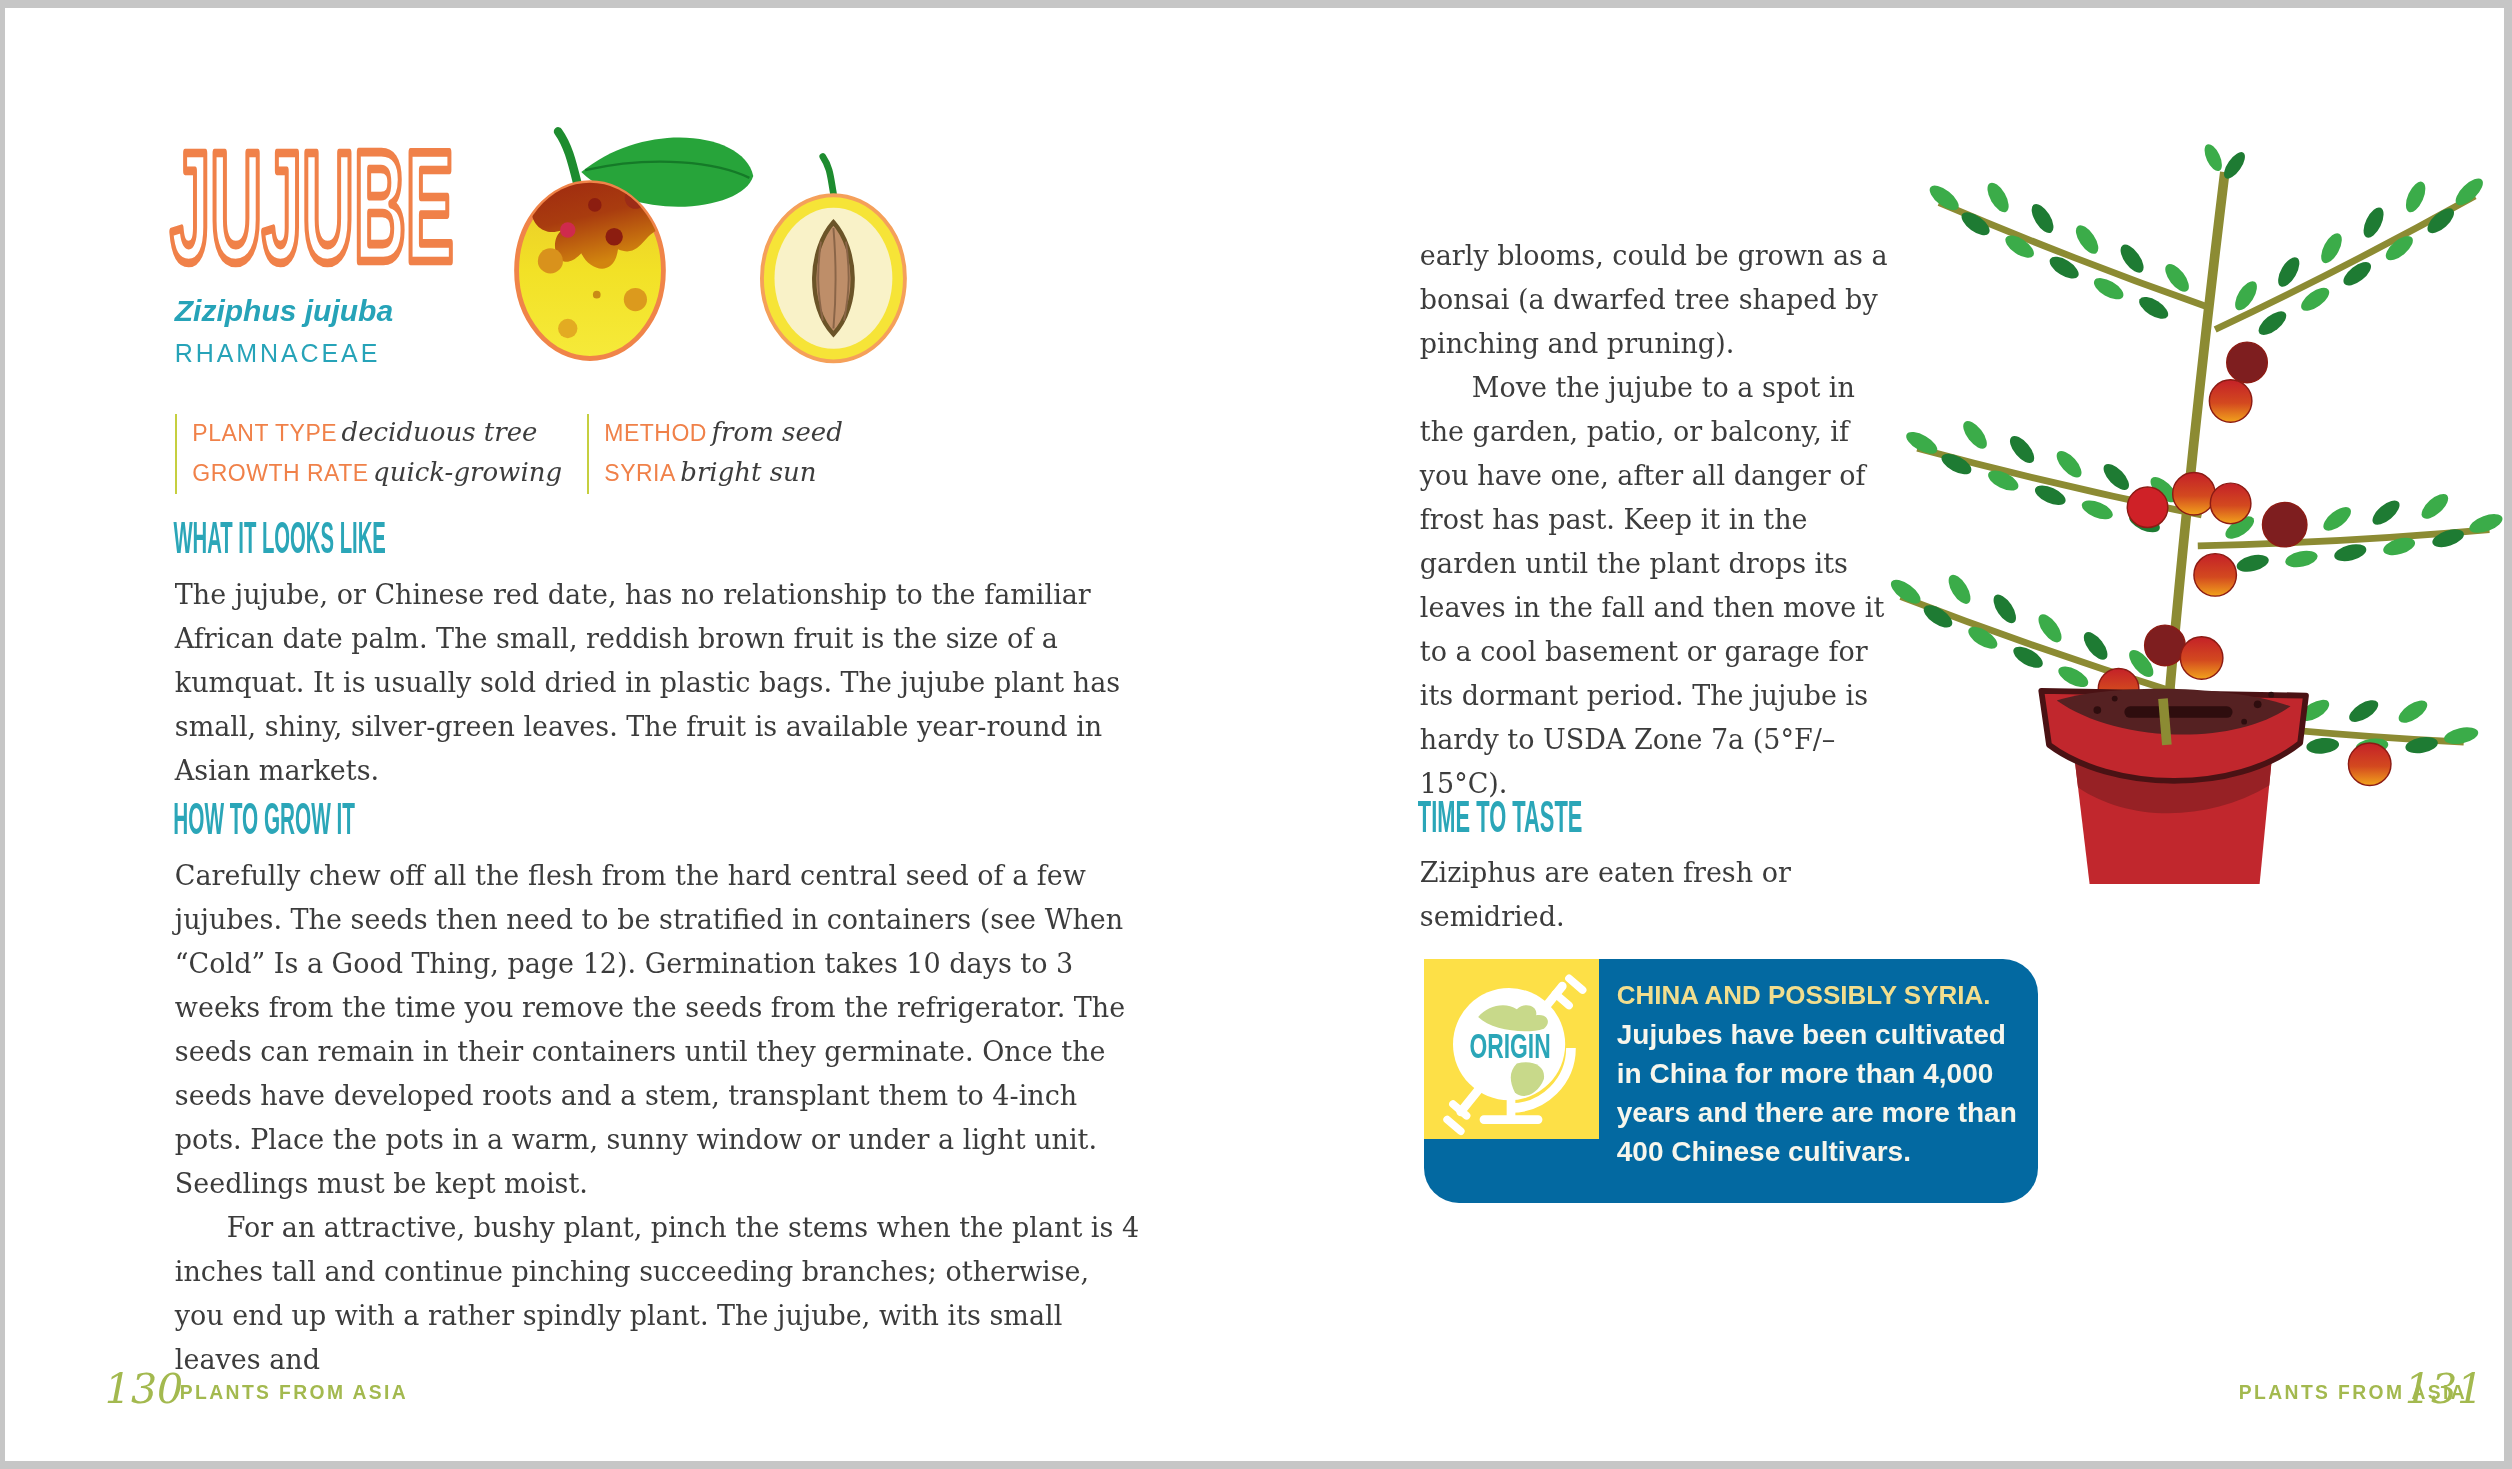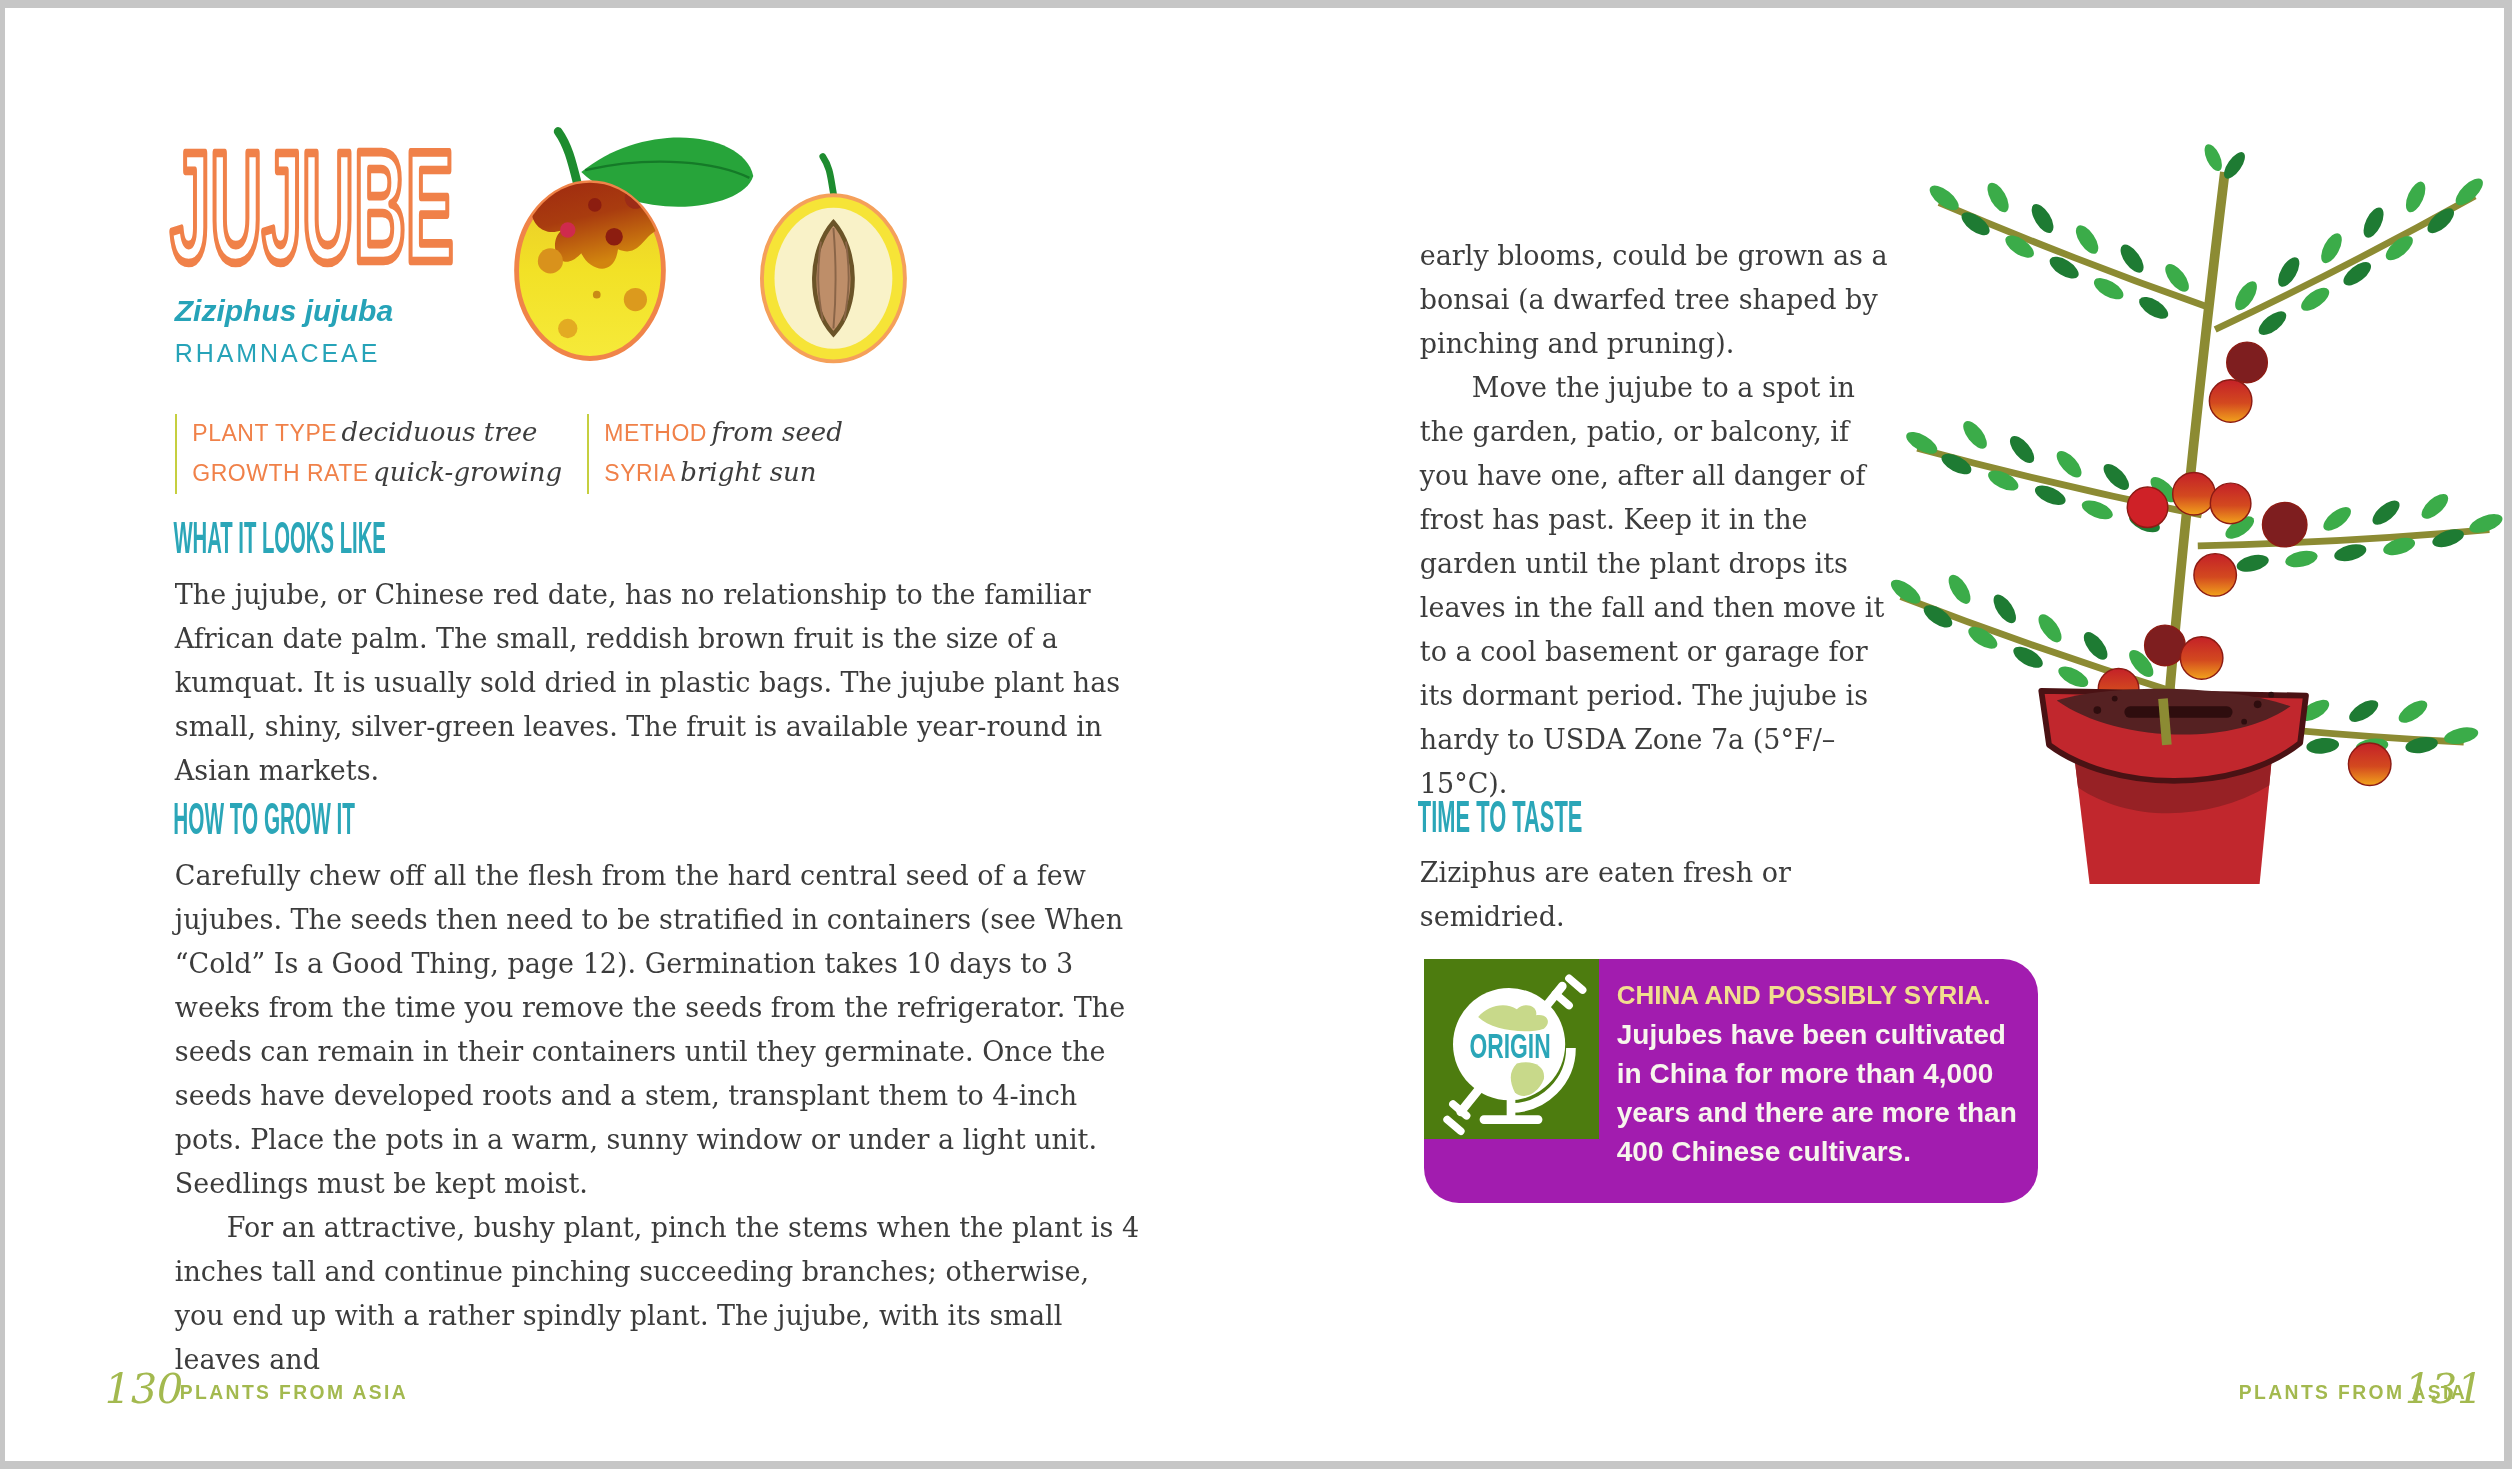--- a/index.html
+++ b/index.html
@@ -34,26 +34,26 @@
   .factlabel{font-weight:normal;font-size:23px;color:#f08149;letter-spacing:0.5px;text-align:center;}
   .factvalue{font-family:"DejaVu Serif", serif;font-style:italic;font-size:26px;color:#3c3c3c;}
 
   
   .folio{font-family:"DejaVu Serif", serif;font-style:italic;font-weight:normal;
          font-size:41px;color:#a3b94f;}
   .runfoot{font-weight:bold;font-size:19.3px;letter-spacing:2.4px;color:#a3b94f;}
 
   
   .originbox{
-    background:#a21caf;border-radius:35px;
+    background:#0369a1;border-radius:35px;
   }
   .originbox .obtext{position:absolute;left:193px;top:17.4px;width:406px;}
   .obhead{font-weight:bold;font-size:26px;color:#f2de8e;line-height:39px;}
   .obbody{font-weight:bold;font-size:28px;color:#f7f6ec;line-height:39px;}
-  .bluesq{background:#4d7c0f;}
+  .bluesq{background:#fde047;}
   svg text{font-family:"Liberation Sans", sans-serif;}
 </style>
 </head>
 <body>
 
 <div class="page">
 
   <svg class="abs" style="left:161px;top:133px;" width="319" height="135" viewBox="0 0 330 140">
     <text x="4" y="124" font-size="164" font-weight="bold" textLength="294" lengthAdjust="spacingAndGlyphs" fill="#ffffff" stroke="#f08149" stroke-width="9" stroke-linejoin="round">JUJUBE</text>
   </svg>

